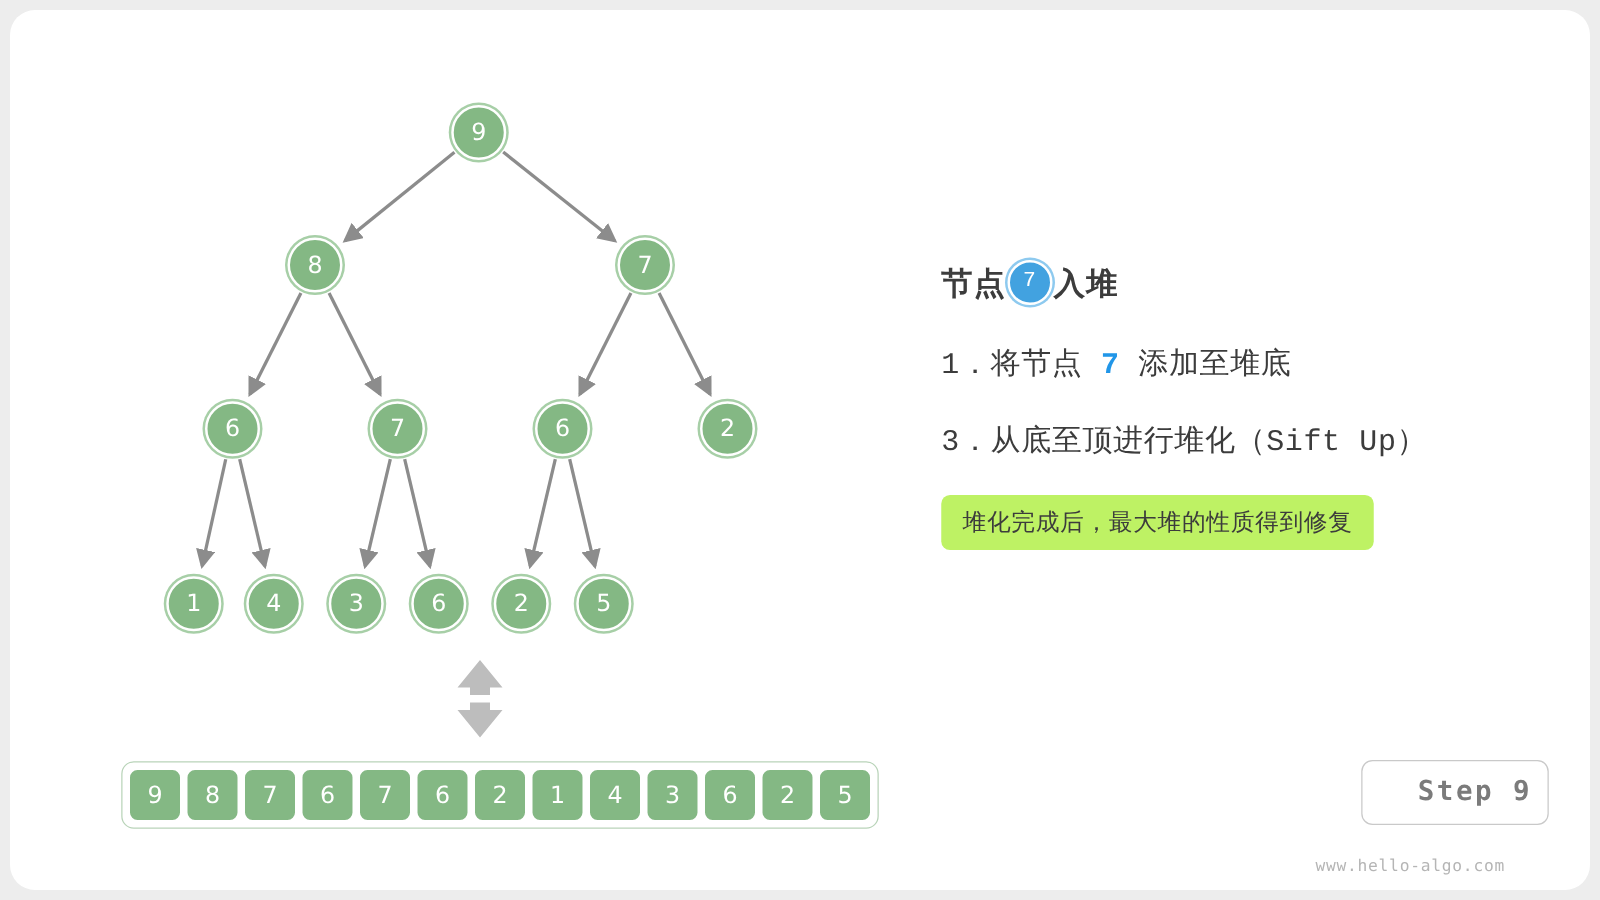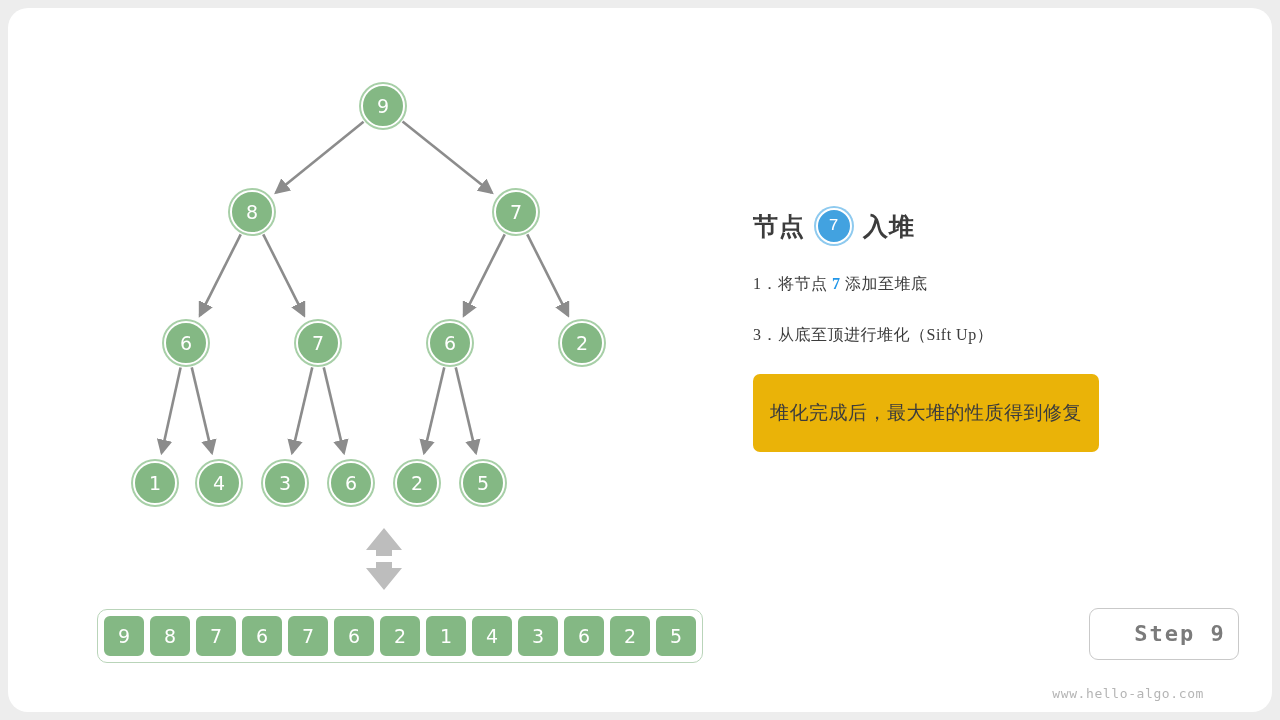--- a/index.html
+++ b/index.html
@@ -96,56 +96,56 @@
     left: 745px;
     top: 200px;
     width: 480px;
   }
   #panel-title {
     font-size: 25px;
     font-weight: bold;
     color: #3c3c3c;
     display: flex;
     align-items: center;
-    gap: 11px;
+    gap: 1px;
     letter-spacing: 1px;
     font-family: Liberation Mono, monospace;
   }
   #title-badge {
     width: 36px;
     height: 36px;
     border-radius: 50%;
     background: #42a2e0;
     border: 2px solid #ffffff;
     box-shadow: 0 0 0 2px #8ecaef;
     box-sizing: border-box;
     color: #ffffff;
     font-size: 17px;
     line-height: 32px;
     text-align: center;
     font-weight: normal;
   }
   .step-line {
     margin-top: 30px;
-    font-size: 16px;
+    font-size: 24px;
     color: #3c3c3c;
-    font-family: Liberation Serif, serif;
+    font-family: Liberation Mono, monospace;
     letter-spacing: 0.5px;
     white-space: nowrap;
   }
   .hl-blue {
     color: #2196e8;
     font-weight: bold;
   }
   #note-box {
     display: inline-block;
     margin-top: 28px;
-    background: #eab308;
+    background: #bef264;
     border-radius: 7px;
-    padding: 26px 17px;
+    padding: 9px 17px;
     font-size: 19px;
     color: #3c3c3c;
     font-family: "DejaVu Sans", sans-serif;
     letter-spacing: 0.5px;
   }
 
   
   #step-badge {
     position: absolute;
     left: 1081px;

